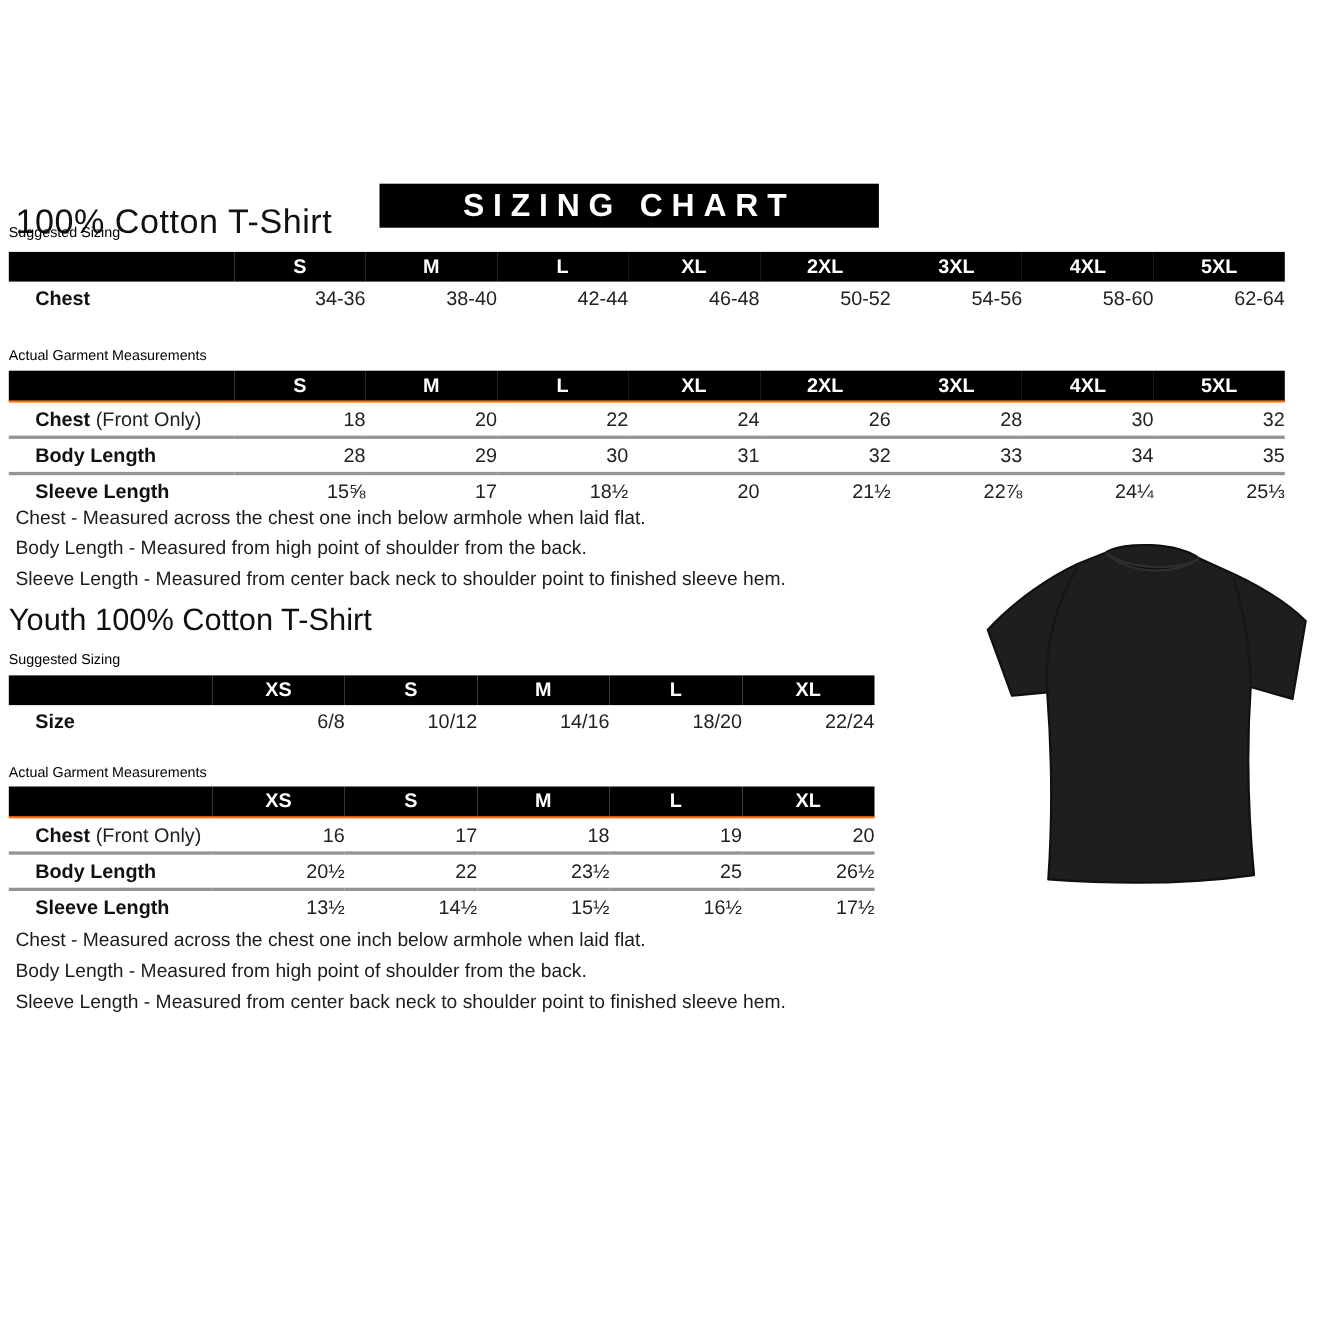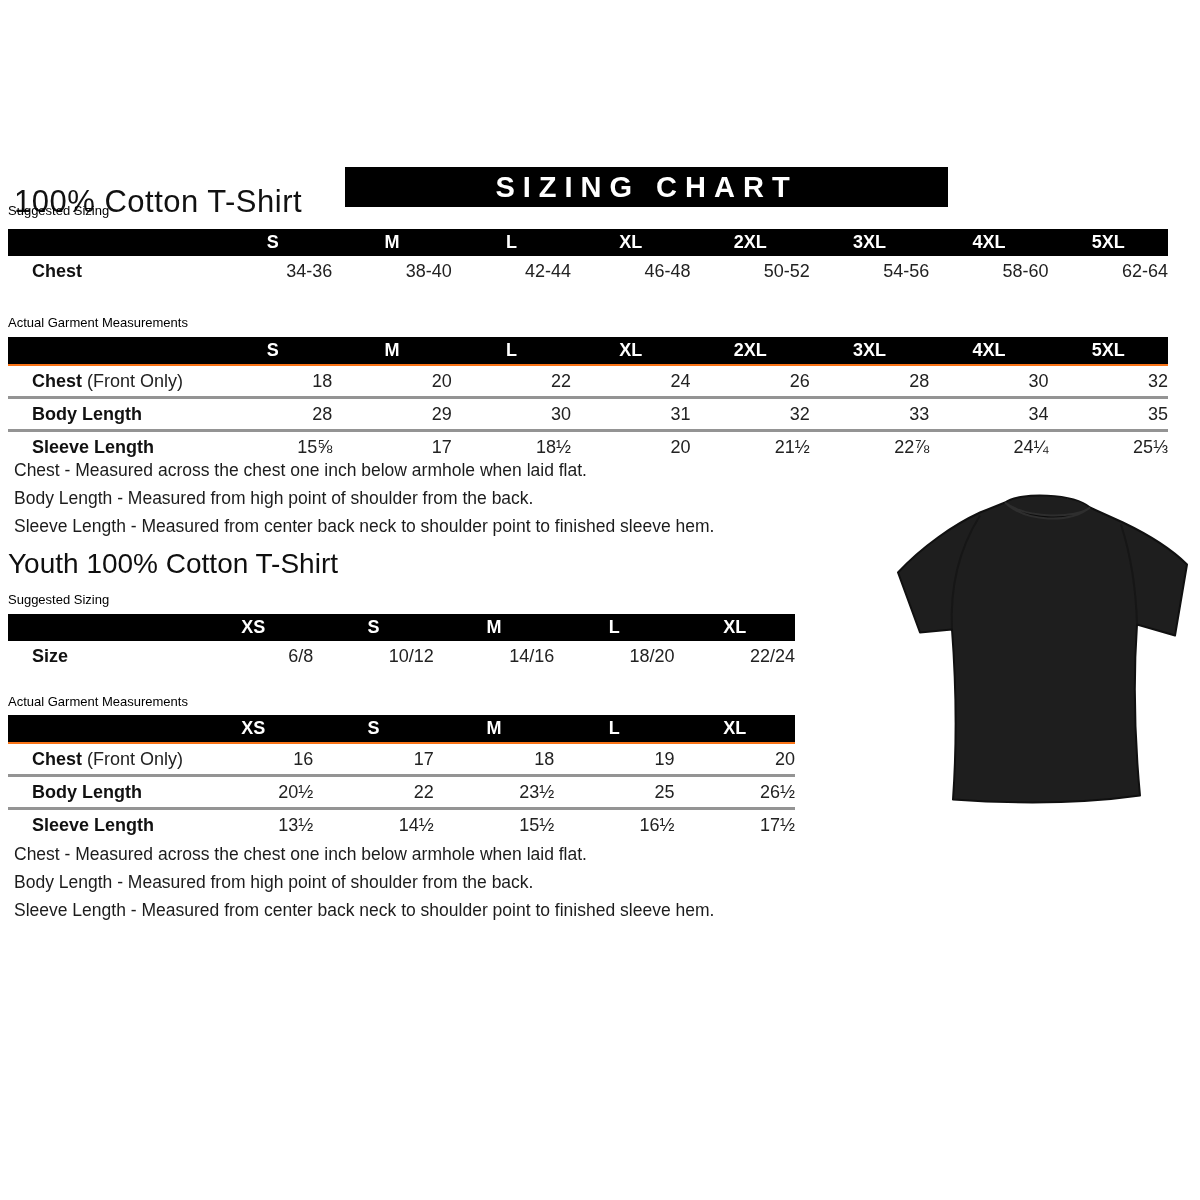--- a/index.html
+++ b/index.html
@@ -1,21 +1,21 @@
 <!DOCTYPE html>
 <html><head>
 <meta charset="utf-8">
 <style>
   html,body{margin:0;padding:0;background:#fff;}
   body{font-family:"Liberation Sans", sans-serif; color:#1a1a1a;}
   .canvas{position:relative;width:1200px;height:1200px;background:#ffffff;overflow:hidden;}
 
   
   .page-title{position:absolute;left:14px;top:163px;font-size:31px;font-weight:400;color:#111;letter-spacing:0.5px;}
-  .banner{position:absolute;left:345px;top:167px;width:603px;height:40px;background:#000;
+  .banner{position:absolute;left:345px;top:167px;width:454px;height:40px;background:#000;
           color:#fff;font-size:29px;font-weight:700;letter-spacing:8px;text-align:center;line-height:41px;}
   .section-label{position:absolute;left:8px;font-size:13px;color:#000000;}
   .youth-title{position:absolute;left:8px;top:548px;font-size:28px;font-weight:400;color:#0f0f0f;}
 
   
   table{border-collapse:collapse;table-layout:fixed;position:absolute;left:8px;font-size:18px;color:#222;}
   th{background:#000;color:#fff;font-weight:700;height:27px;text-align:center;font-size:18px;padding:0;}
   td{text-align:right;height:30px;padding:0;}
   td.rowlabel{text-align:left;padding-left:8px;}
   .b{font-weight:700;color:#111;margin-left:16px;}

